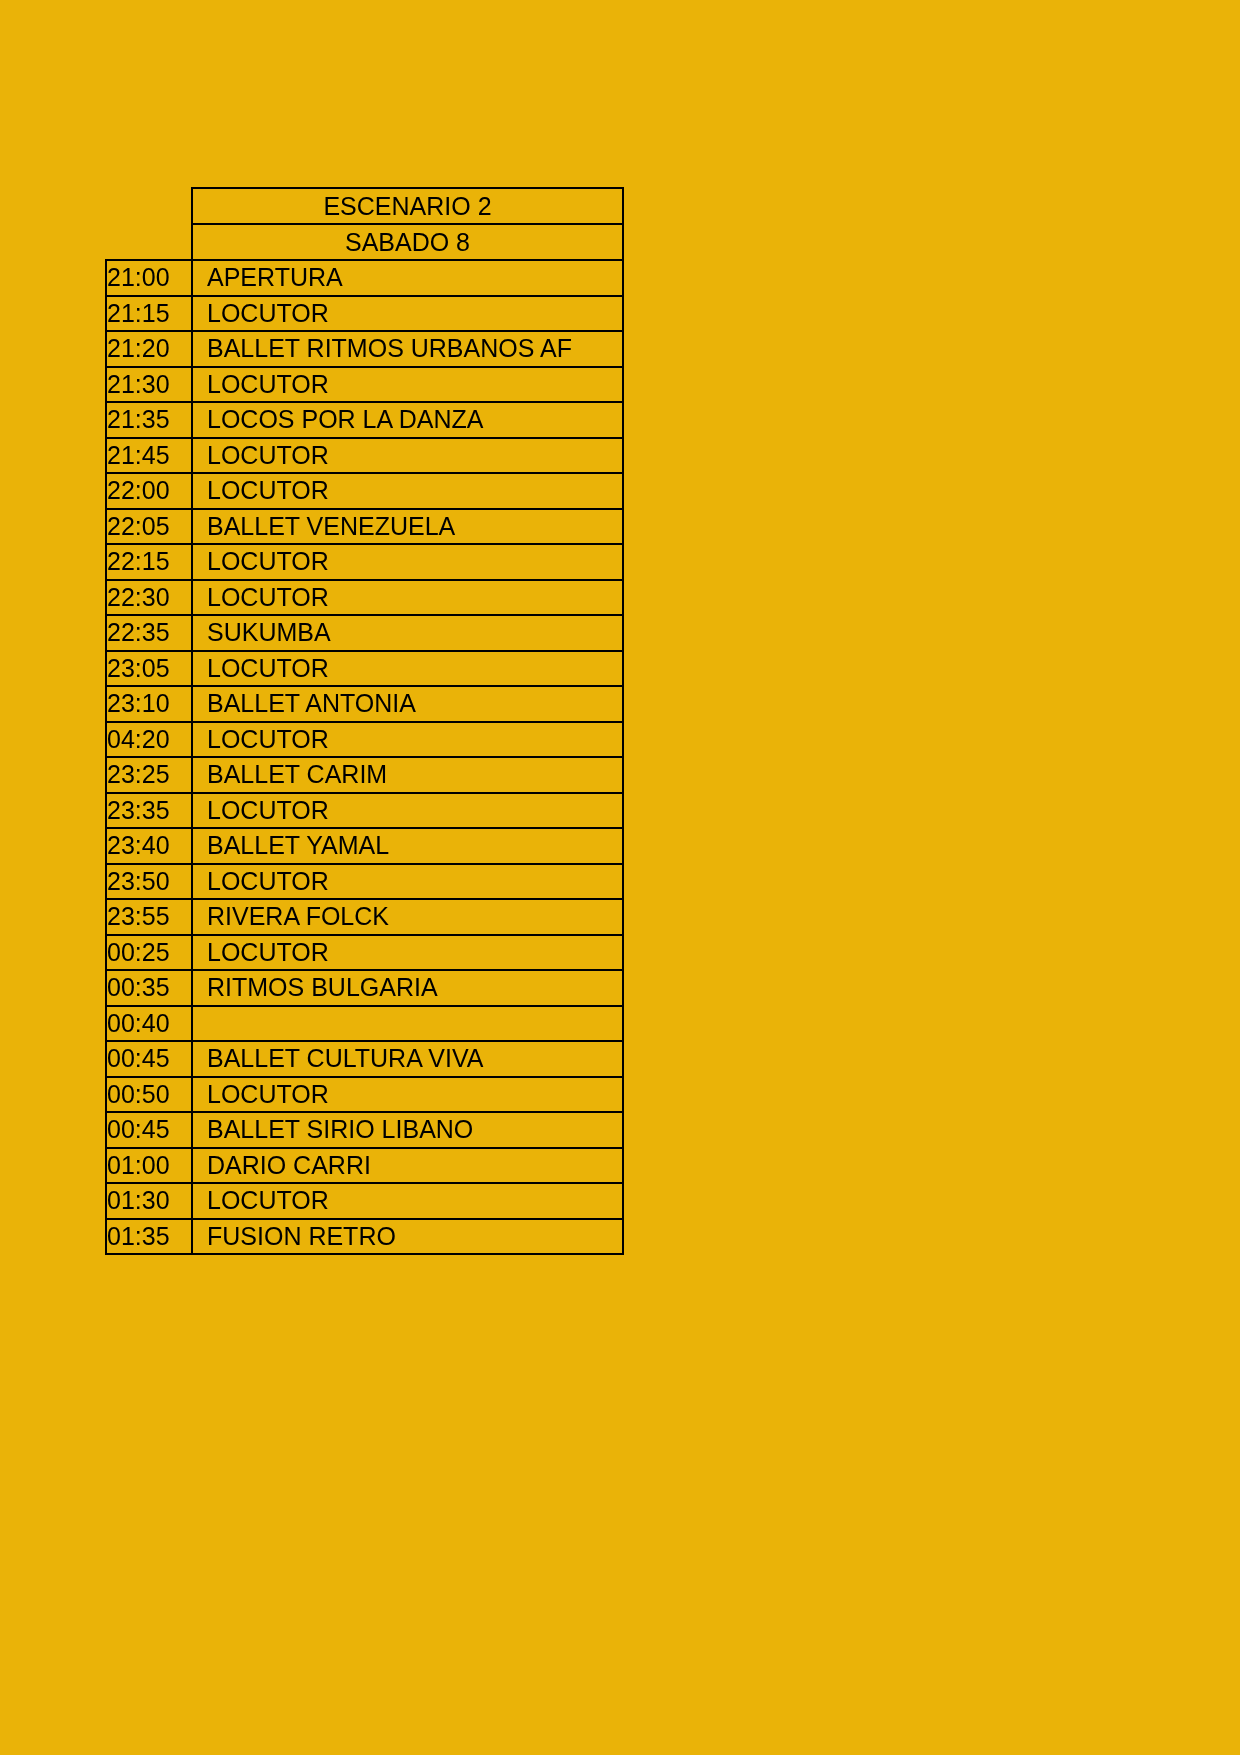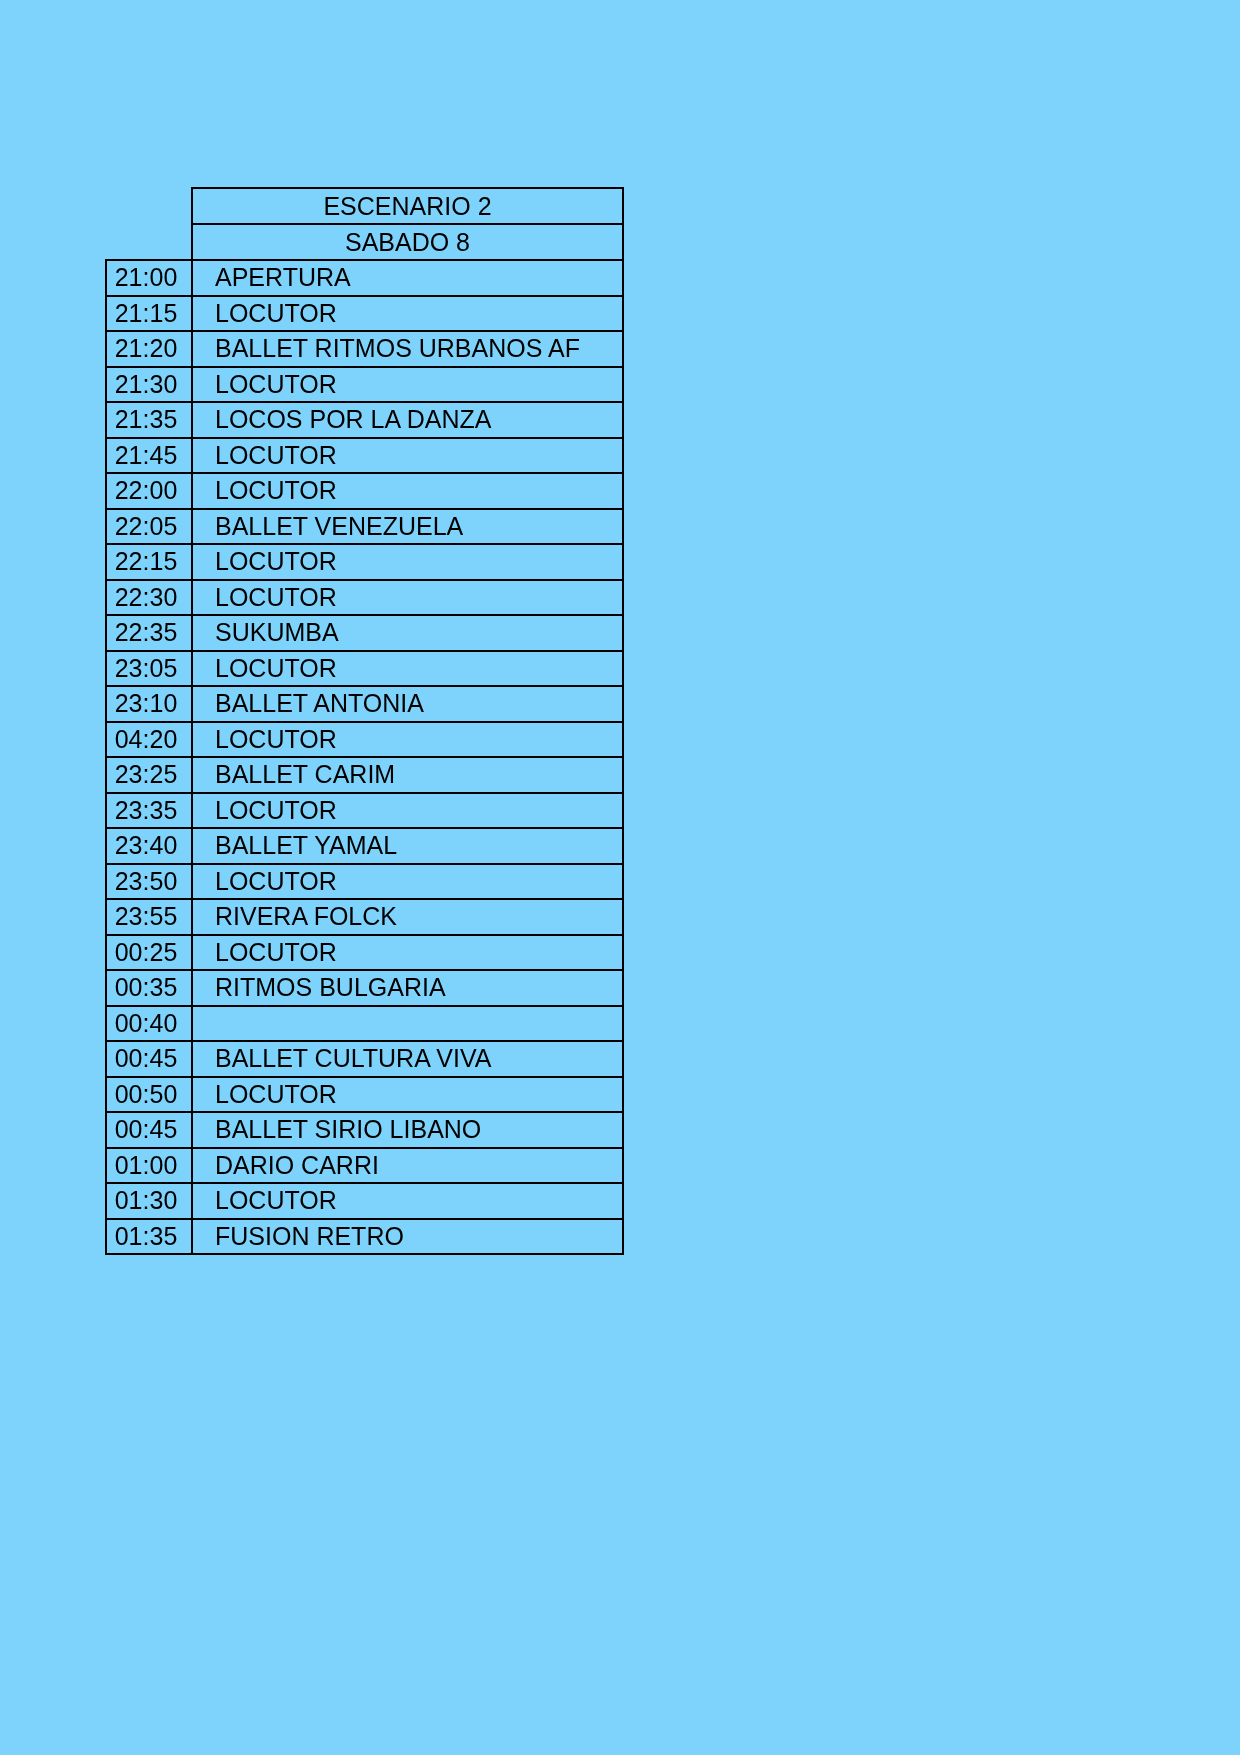--- a/index.html
+++ b/index.html
@@ -4,21 +4,21 @@
 <style>
   html, body {
     margin: 0;
     padding: 0;
     background: #ffffff;
   }
   .page {
     position: relative;
     width: 1240px;
     height: 1755px;
-    background: #7dd3fc;
+    background: #eab308;
     font-family: "Liberation Sans", sans-serif;
     color: #000000;
     overflow: hidden;
   }
   table.schedule {
     position: absolute;
     left: 105px;
     top: 187px;
     border-collapse: collapse;
     table-layout: fixed;
@@ -37,26 +37,26 @@
     white-space: nowrap;
   }
   tr.header-row td { height: 36px; }
   td.spacer {
     border: none;
   }
   td.header-cell {
     text-align: center;
   }
   td.time {
-    text-align: center;
+    text-align: left;
     padding-right: 6px;
   }
   td.name {
     text-align: left;
-    padding-left: 22px;
+    padding-left: 14px;
   }
 </style>
 </head>
 <body>
 
 <div class="page">
   <table class="schedule">
     <colgroup>
       <col class="col-time">
       <col class="col-name">

